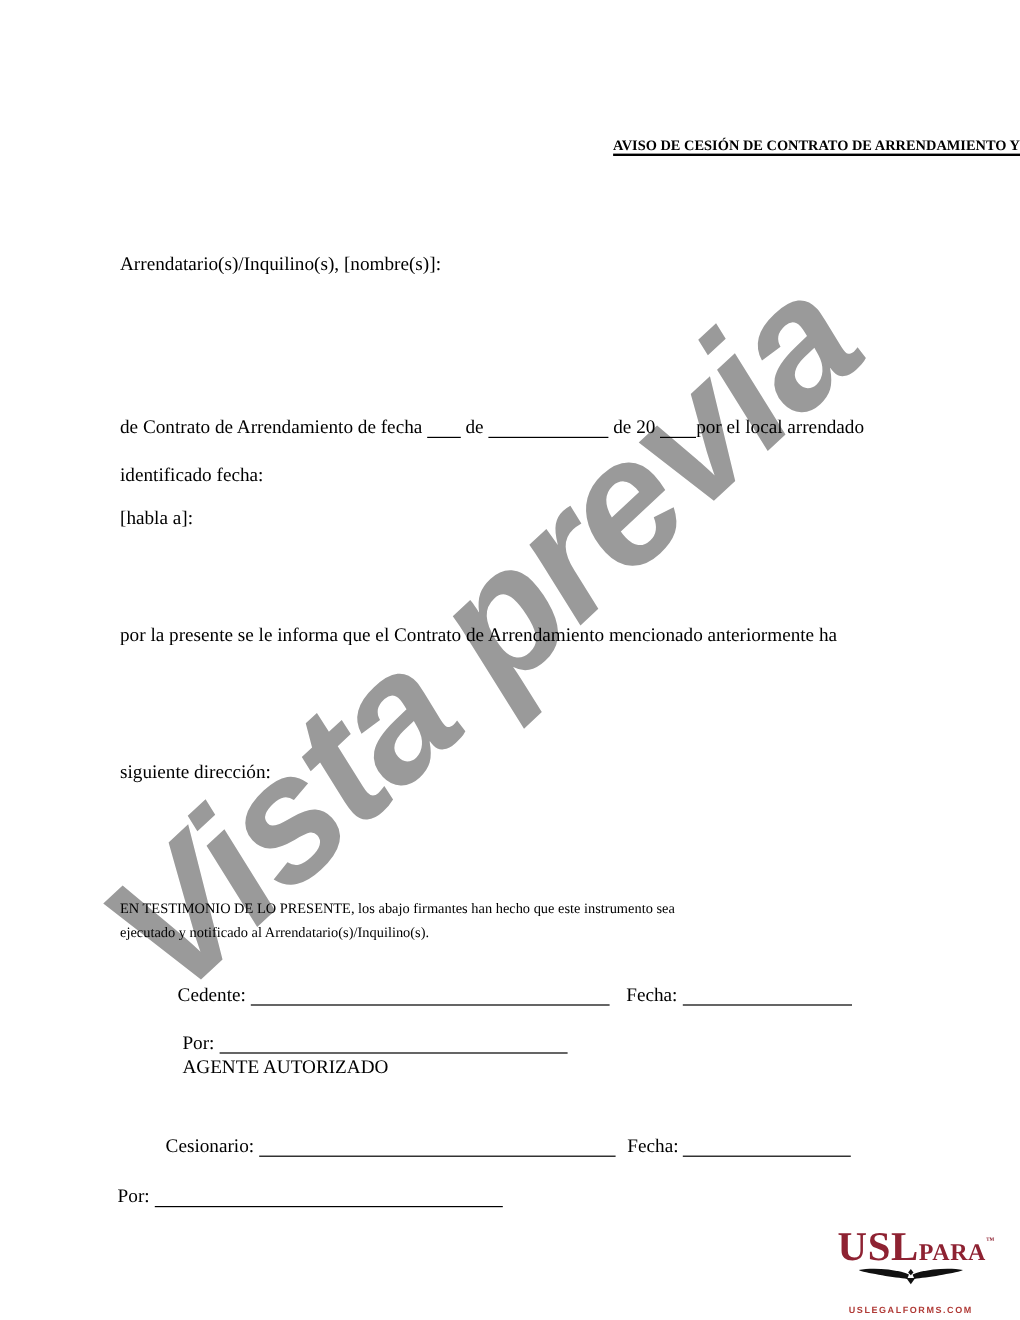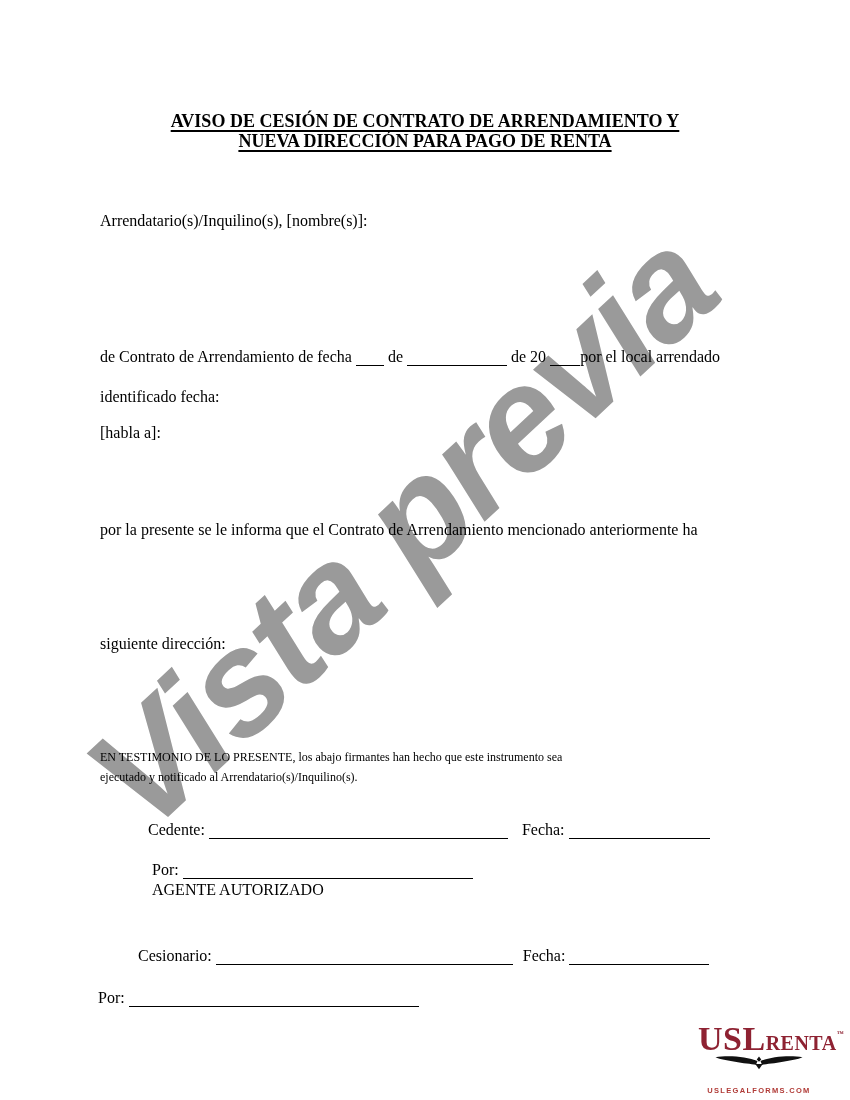--- a/index.html
+++ b/index.html
@@ -28,21 +28,21 @@
     font-style:italic;font-weight:bold;
     font-size:148px;letter-spacing:-3px;
     color:var(--wm-color);
     white-space:nowrap;
     z-index:1;
     user-select:none;
   }
   .content{position:absolute;inset:0;z-index:2;}
   .title{
     position:absolute;left:0;top:111px;width:100%;
-    text-align:center;font-weight:bold;font-size:18px;line-height:20px;
+    text-align:right;font-weight:bold;font-size:12px;line-height:20px;
   }
   .title div{
     text-decoration:underline;
     text-decoration-thickness:1.5px;
     text-underline-offset:3px;
   }
   .line{
     position:absolute;
     font-size:16px;line-height:19px;
     white-space:nowrap;
@@ -91,21 +91,20 @@
 <body>
 
 <div class="page">
 
   <div class="watermark">Vista previa</div>
 
   <div class="content">
 
     <div class="title">
       <div>AVISO DE CESIÓN DE CONTRATO DE ARRENDAMIENTO Y</div>
-      <div>NUEVA DIRECCIÓN PARA PAGO DE RENTA</div>
     </div>
 
     <div class="line" style="left:100px;top:211px">Arrendatario(s)/Inquilino(s), [nombre(s)]:</div>
 
     <div class="line" style="left:100px;top:347px"><span>de Contrato de Arrendamiento de fecha</span>
       <span class="u" style="width:28px"></span>
       <span>de</span>
       <span class="u" style="width:100px"></span>
       <span>de 20</span>
       <span class="u" style="width:30px"></span><span>por el local arrendado</span></div>
@@ -137,21 +136,21 @@
 
     <div class="line" style="left:138px;top:946px"><span>Cesionario:</span>
       <span class="u" style="width:297px"></span>
       <span class="ml6">Fecha:</span>
       <span class="u" style="width:140px"></span></div>
 
     <div class="line" style="left:98px;top:988px"><span>Por:</span>
       <span class="u" style="width:290px"></span></div>
 
     <div class="logo">
-      <div class="logo-brand"><span class="b1">USL</span><span class="b2">RENTA</span><span class="tm">™</span>
+      <div class="logo-brand"><span class="b1">USL</span><span class="b2">PARA</span><span class="tm">™</span>
       </div>
       <svg class="eagle" width="100" height="15" viewBox="0 0 120 20" aria-hidden="true">
         <path fill="var(--eagle-color)" d="M58,8 C44,2 18,0 2,3 C8,6 18,7 28,9 C38,11 50,12 56,13 Z"></path>
         <path fill="var(--eagle-color)" d="M62,8 C76,2 102,0 118,3 C112,6 102,7 92,9 C82,11 70,12 64,13 Z"></path>
         <path fill="var(--eagle-color)" d="M60,2 L63,6 L60,9 L57,6 Z"></path>
         <path fill="var(--eagle-color)" d="M55,12 L65,12 L60,19 Z"></path>
       </svg>
       <div class="logo-site">USLEGALFORMS.COM</div>
     </div>
 

